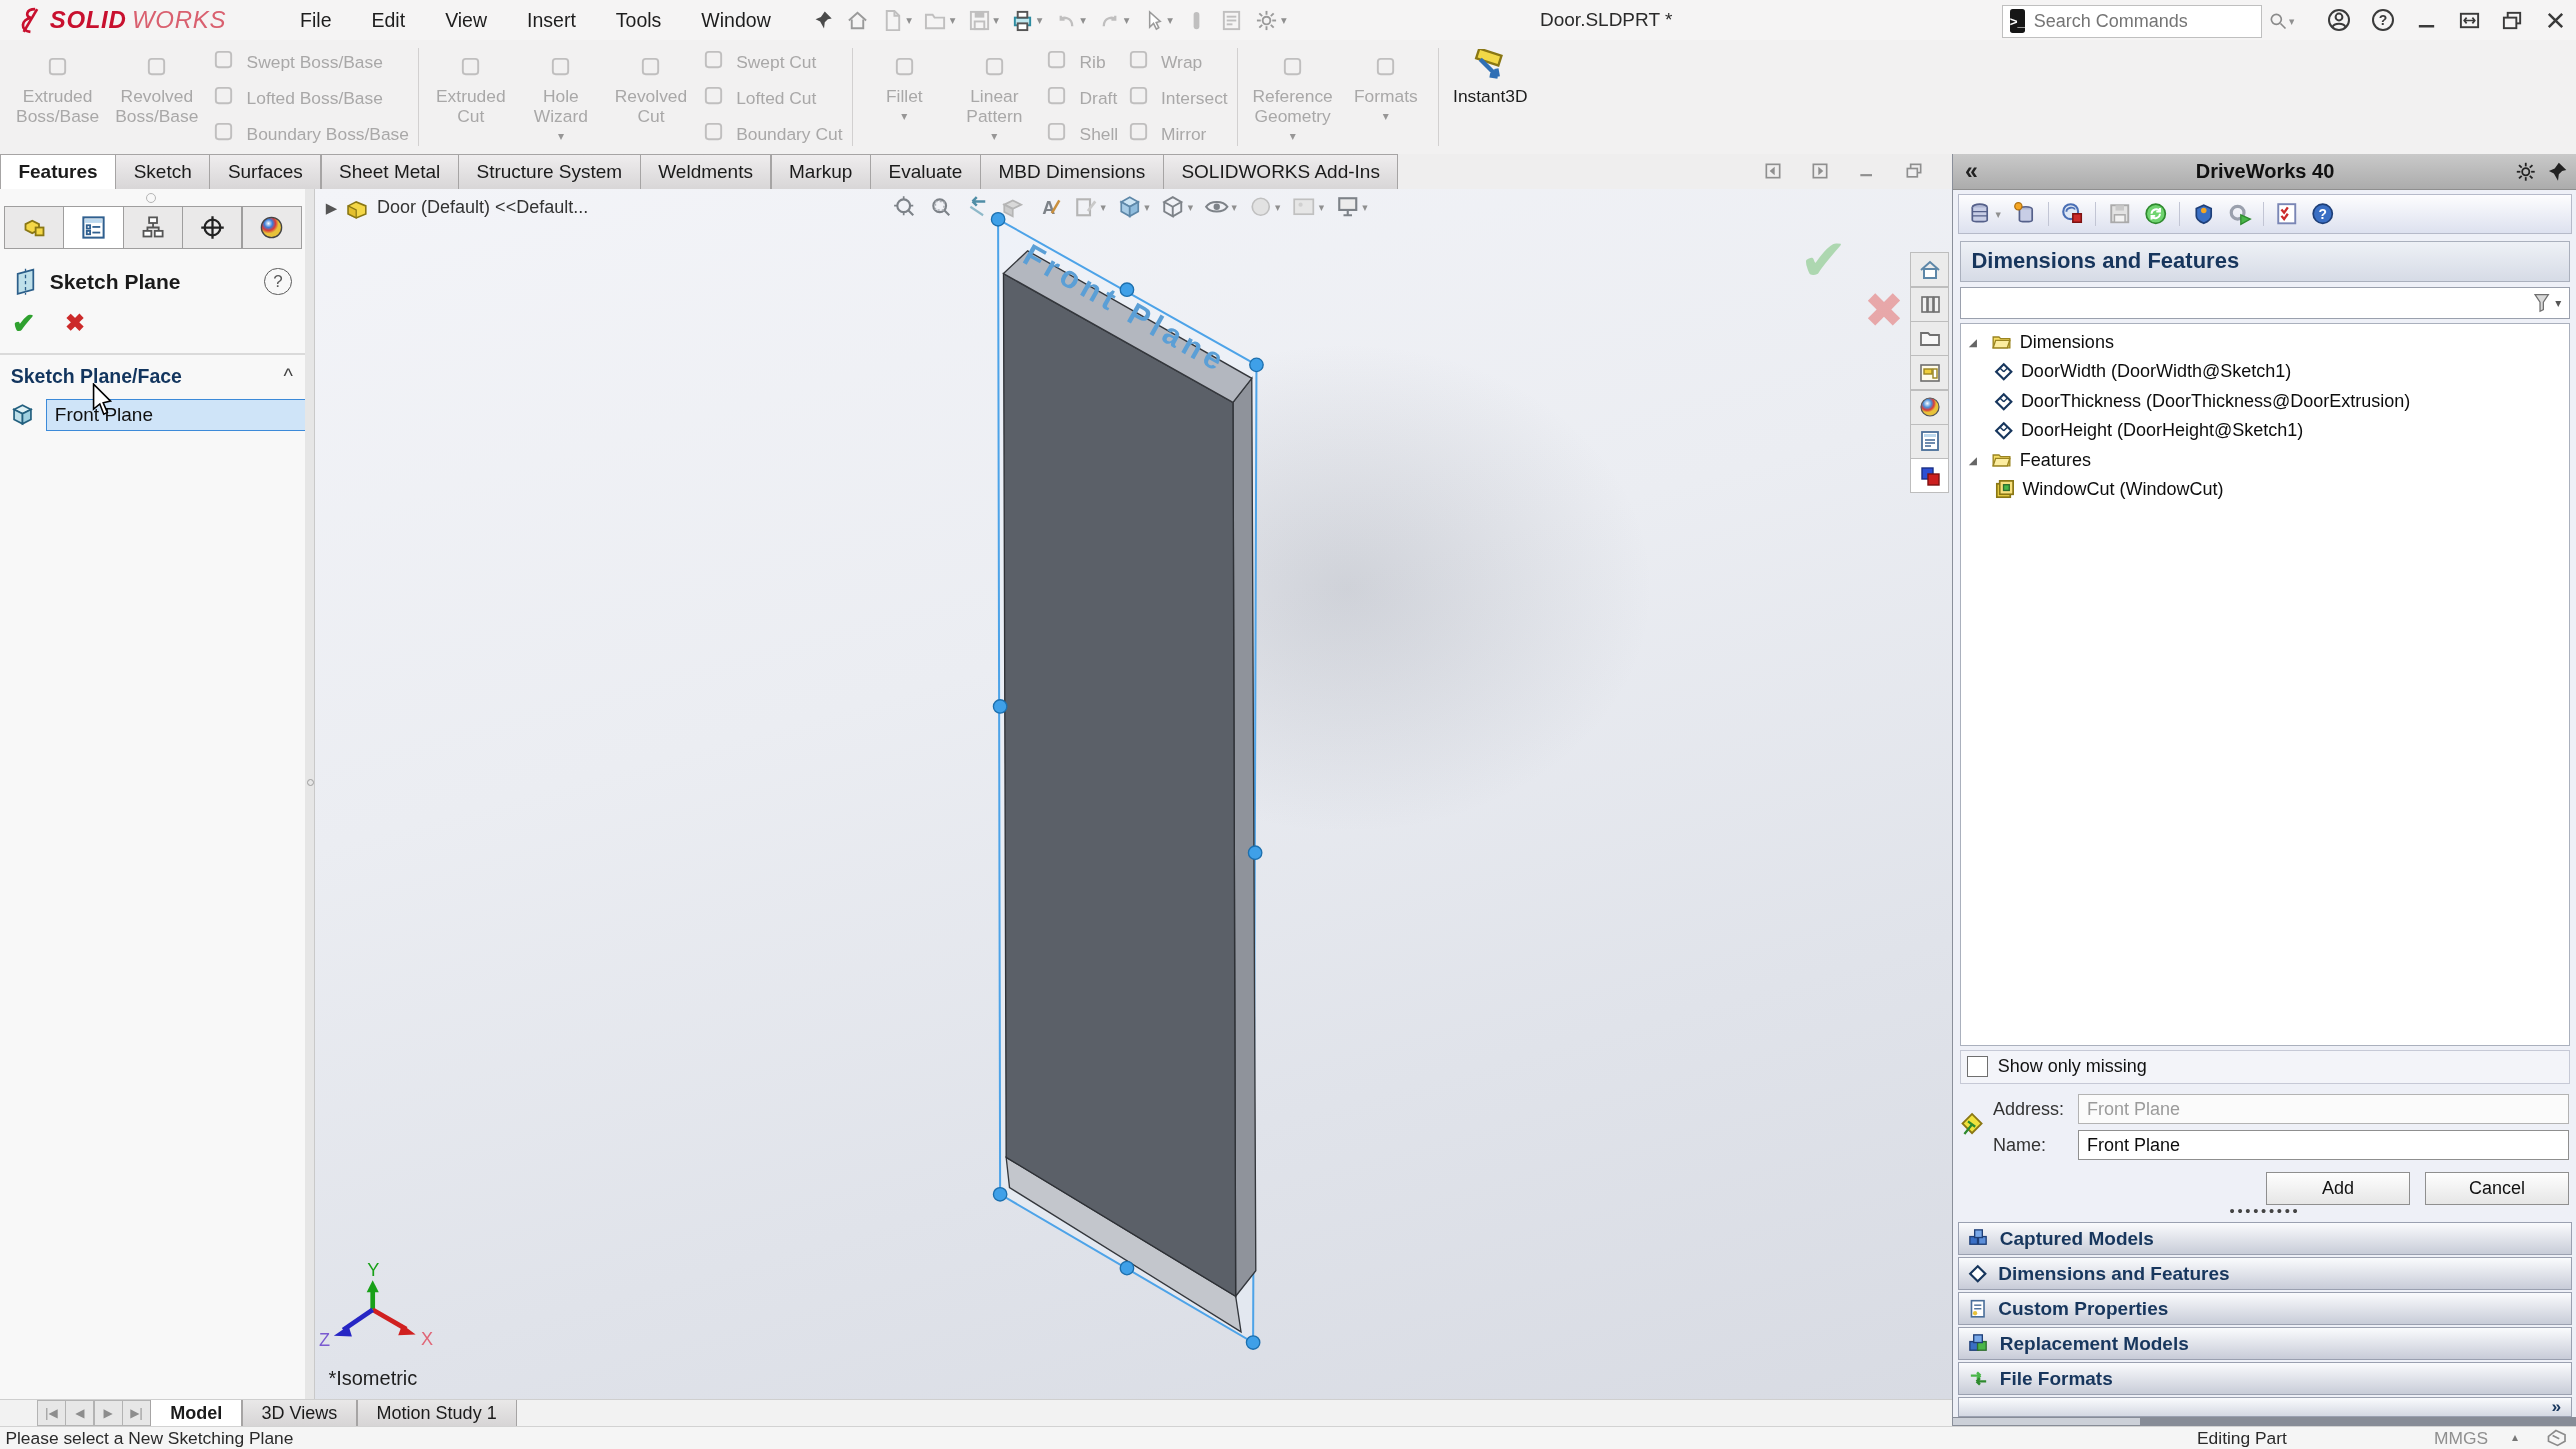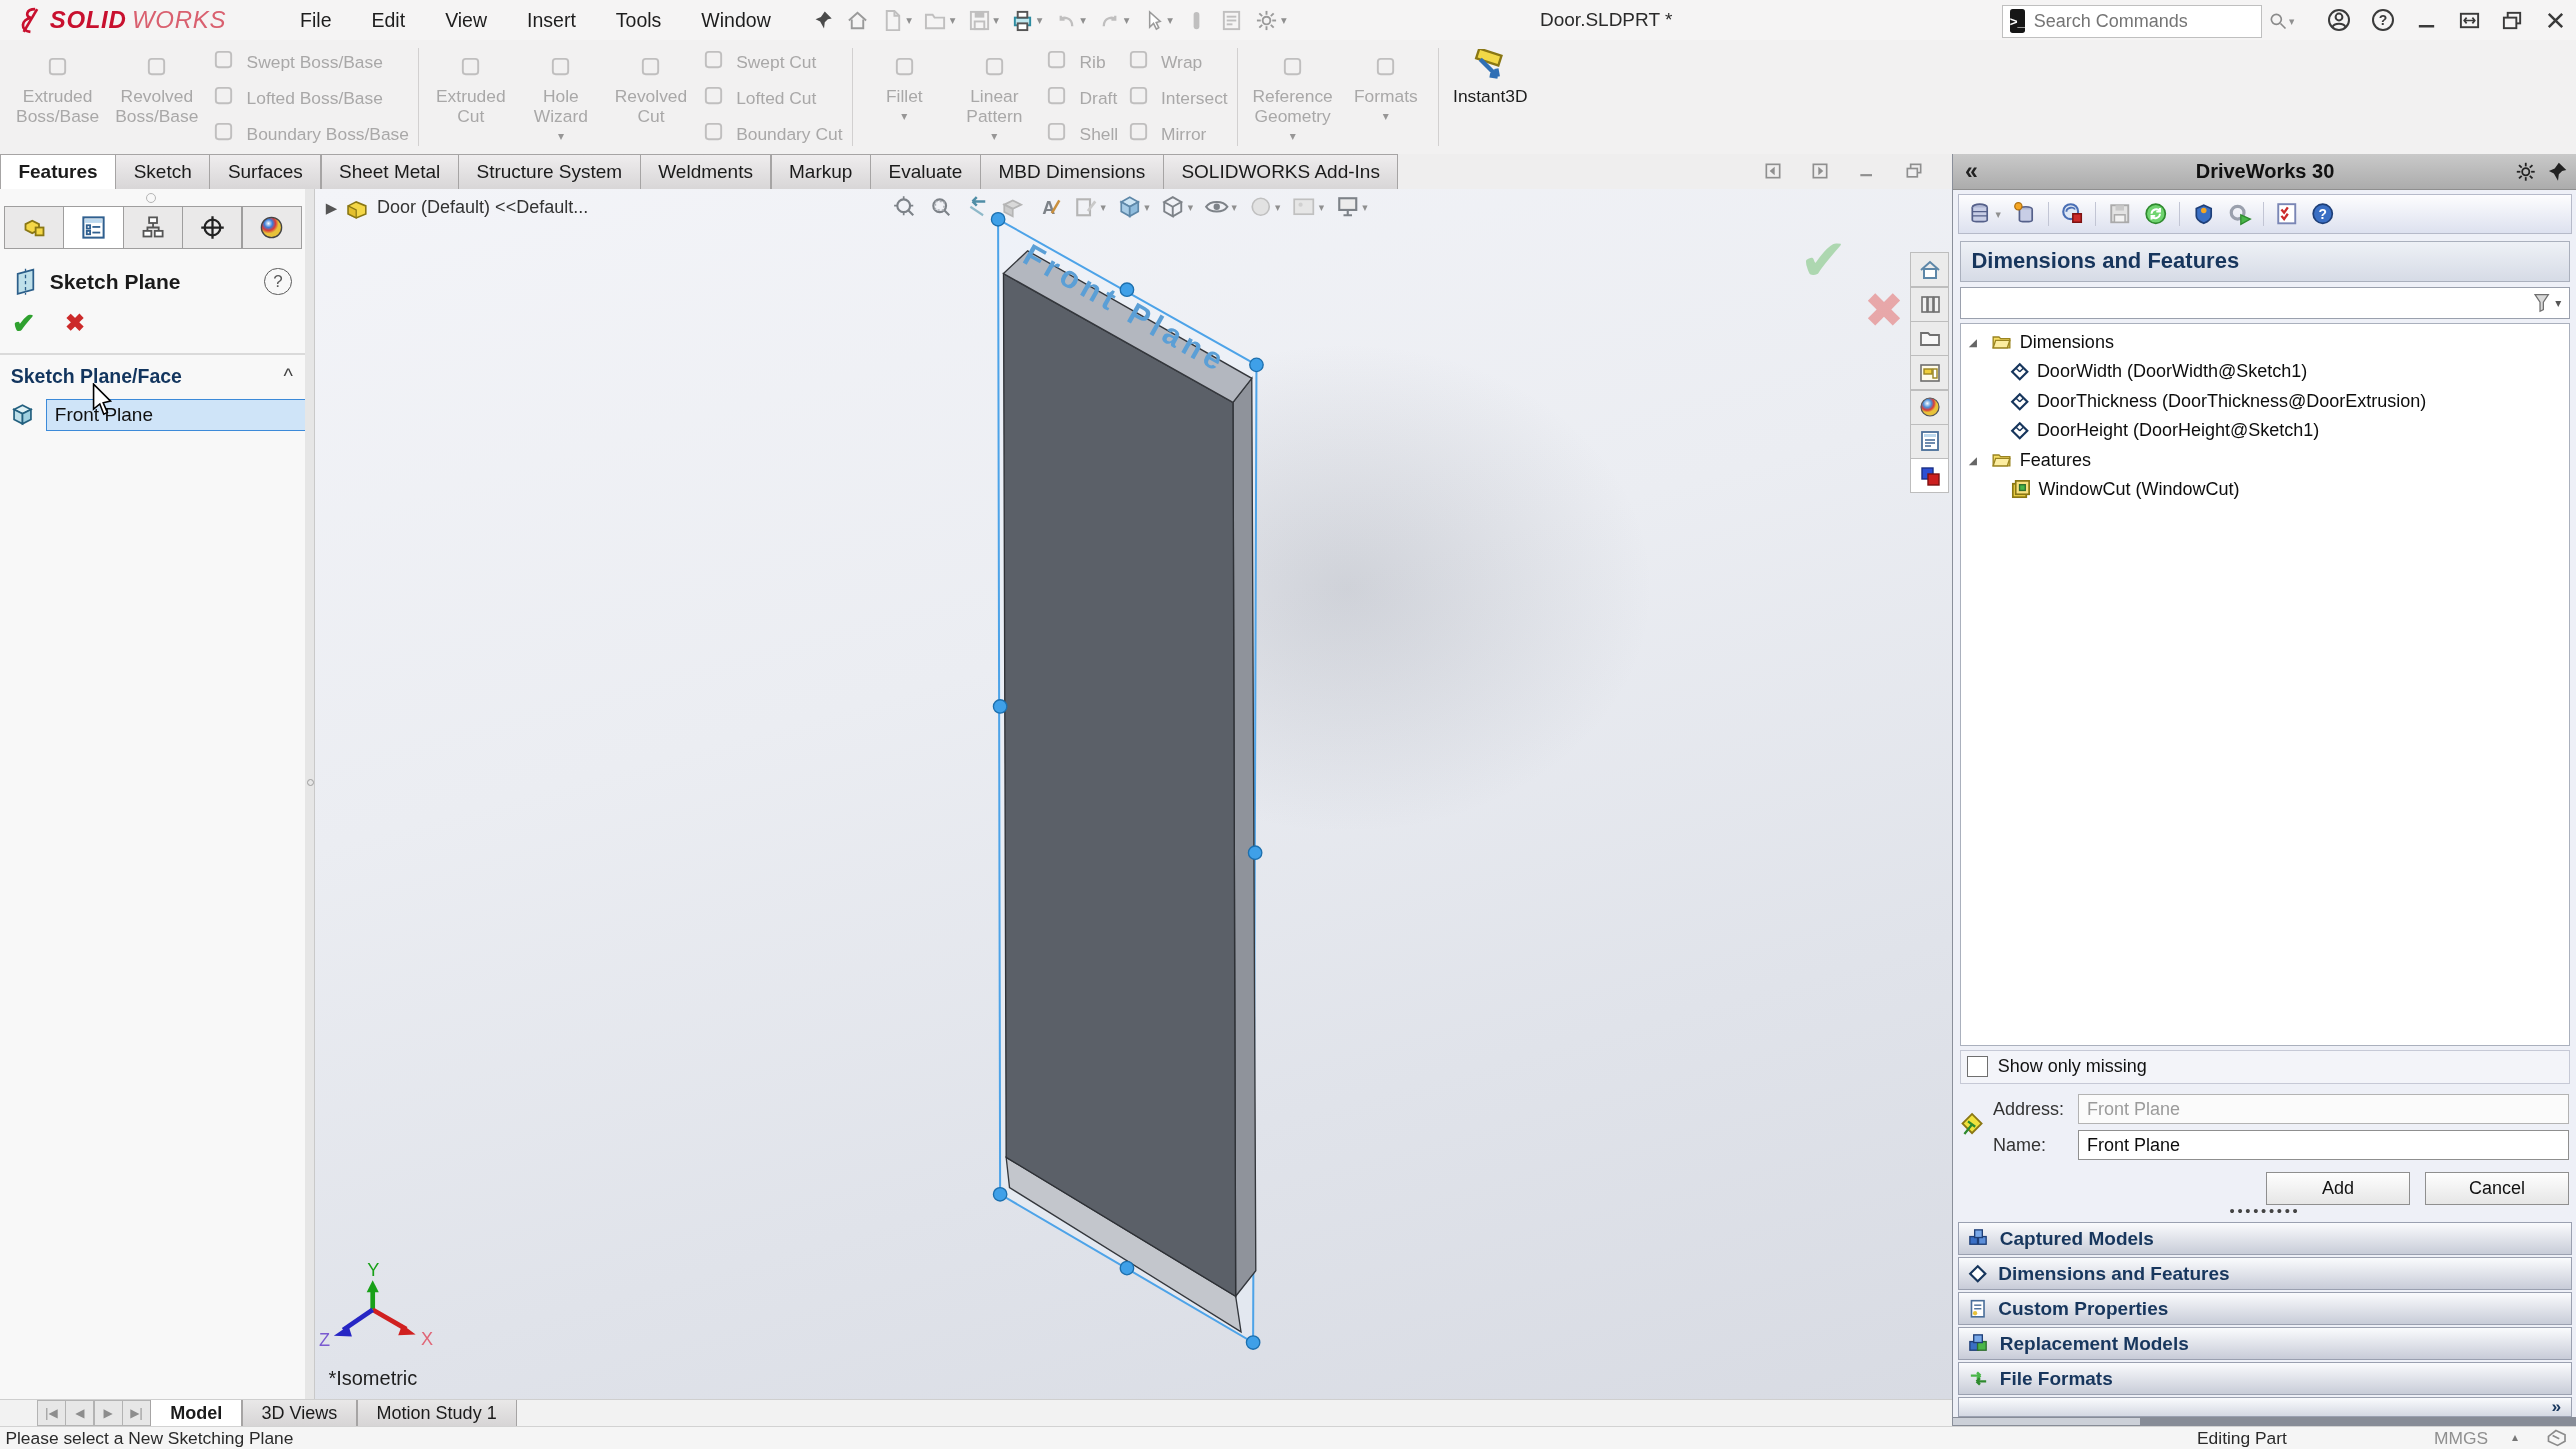--- a/index.html
+++ b/index.html
@@ -98,21 +98,21 @@
   .dwt-sep{width:0.7px;height:24px;background:#c2c5d4;}
   #dw-section{flex:0 0 auto;height:39px;margin:6.7px 6.7px 0 6.7px;background:linear-gradient(#eef1f6,#d6dbe6);
               border:0.7px solid #aab0bd;display:flex;align-items:center;padding:0 10.7px;
               font-size:22px;font-weight:bold;color:#17365d;}
   #dw-filter{flex:0 0 auto;height:29.5px;margin:5.4px 6.7px 0 6.7px;background:#fff;border:0.7px solid #9aa0ad;
              display:flex;align-items:center;justify-content:flex-end;gap:5.4px;padding:0 8px;}
   #dw-filter .hu-arrow{font-size:12px;color:#555;}
   #dw-tree{flex:1 1 auto;margin:4px 6.7px 0 6.7px;background:#fff;border:0.7px solid #aab0bd;padding-top:4px;
            font-size:18px;color:#0d0d0d;overflow:hidden;}
   .tree-row{display:flex;align-items:center;height:29.5px;gap:6.7px;padding-left:8px;}
-  .tree-row.child{padding-left:48px;}
+  .tree-row.child{padding-left:32px;}
   .tree-exp{font-size:10.7px;color:#666;width:14.8px;}
   
   #dw-check{flex:0 0 auto;height:32px;margin:4px 6.7px 0 6.7px;border:0.7px solid #c6c9d6;background:#f3f4f9;
             display:flex;align-items:center;gap:9.4px;padding:0 6.7px;font-size:18px;color:#111;}
   #dw-checkbox{width:19px;height:19px;background:#fff;border:1.3px solid #6f6f6f;}
   #dw-form{flex:0 0 auto;position:relative;margin:5.4px 8px 0 40px;}
   #dw-form-icon{position:absolute;left:-34px;top:23px;}
   .dw-row{display:flex;align-items:center;gap:4px;height:32px;margin-top:4px;font-size:18px;color:#222;}
   .dw-row .lbl{width:81px;color:#333;}
   .dw-input{flex:1;height:28px;border:0.7px solid #b3b3b3;background:#fbfbfb;color:#9b9b9b;font-size:18px;
@@ -930,21 +930,21 @@
           </svg>
         </span>
       </div>
     </div>
   <div id="iso-label">*Isometric</div>
 </div>
 
 <div id="rightpanel">
   <div id="dw-titlebar">
     <span id="dw-collapse">«</span>
-    <span id="dw-title">DriveWorks 30</span>
+    <span id="dw-title">DriveWorks 40</span>
     <span class="right-icons">
       <span>
         <svg width="21.5" height="21.5" viewBox="0 0 24 24">
             <circle cx="12" cy="12" r="4" fill="none" stroke="#222" stroke-width="2"></circle>
             <g stroke="#222" stroke-width="2">
               <line x1="12" y1="2" x2="12" y2="6"></line>
               <line x1="12" y1="18" x2="12" y2="22"></line>
               <line x1="2" y1="12" x2="6" y2="12"></line>
               <line x1="18" y1="12" x2="22" y2="12"></line>
               <line x1="4.5" y1="4.5" x2="7.5" y2="7.5"></line>

